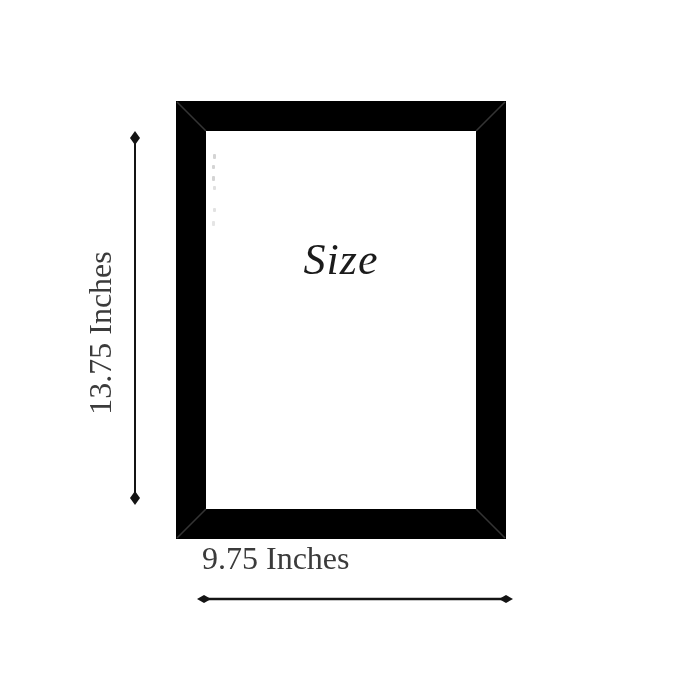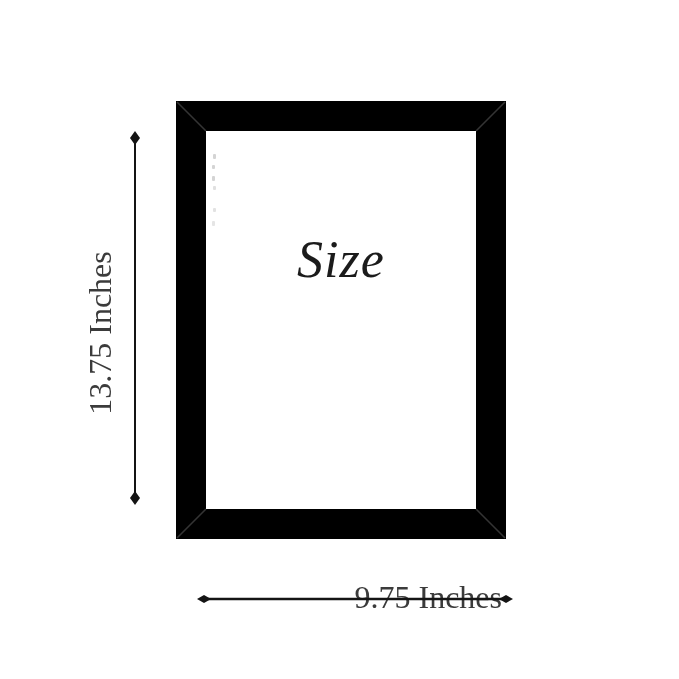--- a/index.html
+++ b/index.html
@@ -21,21 +21,21 @@
     display:block;
   }
   .frame-text {
     position:absolute;
     left:176px; top:236px;
     width:330px;
     text-align:center;
     color:#1b1b1b;
     font-family:"Liberation Serif", serif;
     font-style:italic;
-    font-size:52px;
+    font-size:44px;
     line-height:48px;
     letter-spacing:1px;
   }
 
   
   .smudge {
     position:absolute;
     width:3px;
     background:#c6c6c6;
     opacity:0.75;
@@ -57,23 +57,23 @@
     white-space:nowrap;
   }
   .dim-v-label {
     left:-7px; top:311px;
     width:222px; height:44px;
     text-align:center;
     transform:rotate(-90deg);
     transform-origin:center center;
   }
   .dim-h-label {
-    left:202px; top:579px;
+    left:202px; top:540px;
     width:300px;
-    text-align:right;
+    text-align:left;
   }
 
   
   .dim-v-arrow {
     position:absolute;
     left:128px; top:131px;
     width:14px; height:374px;
     display:block;
   }
   .dim-h-arrow {

